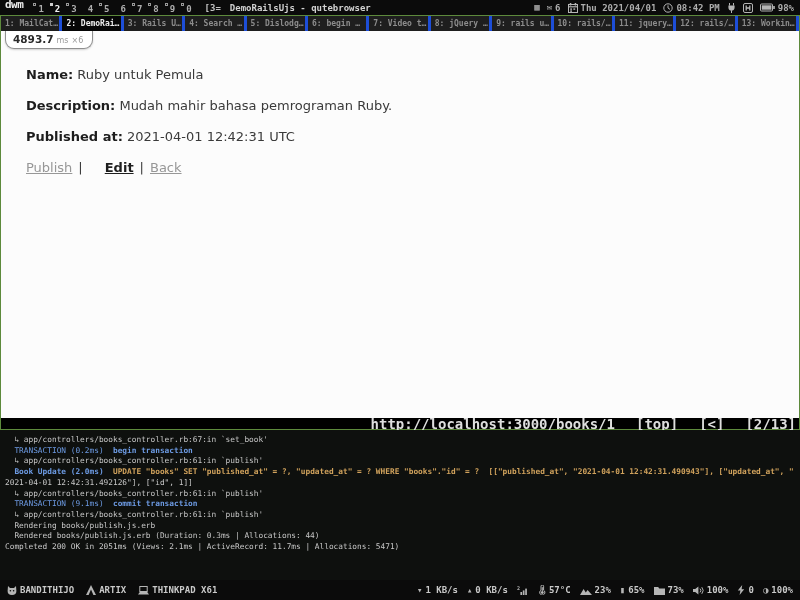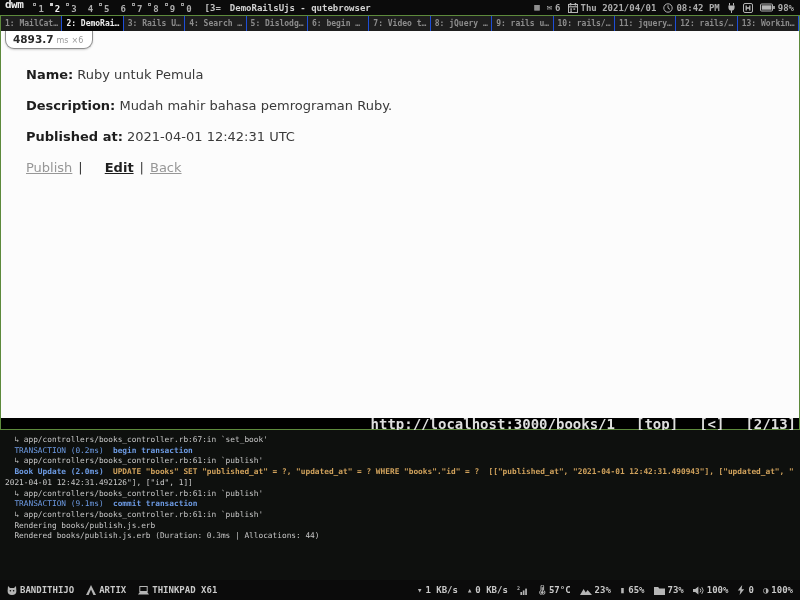--- a/index.html
+++ b/index.html
@@ -20,21 +20,21 @@
   .wtitle { color:#d2d2d2; white-space:nowrap; }
   .tstatus { margin-left:auto; display:flex; align-items:center; gap:7px; padding-right:6px; }
   .titem { display:flex; align-items:center; gap:3px; white-space:nowrap; }
   .micon { display:inline-flex; align-items:center; justify-content:center; color:#b5b5b5; line-height:1; }
 
   
   .bwin { position:absolute; top:15px; left:0; width:800px; height:415px;
           border:1px solid #5d8a3c; background:#fcfcfc; }
   .tabbar { height:15px; background:#1e1e1e; display:flex; font-size:8px; font-weight:700; color:#8d8d8d; }
   .tab { flex:1 1 0; min-width:0; display:flex; align-items:center; padding:0 4px;
-         border-right:1px solid #1d4ed8; white-space:nowrap; overflow:hidden; cursor:pointer; }
+         border-right:3px solid #1d4ed8; white-space:nowrap; overflow:hidden; cursor:pointer; }
   .tab.active { background:#060606; color:#ededed; }
 
   .page { position:relative; height:387px; background:#fcfcfc;
           font-family:"DejaVu Sans","Liberation Sans",sans-serif; }
   .profiler { position:absolute; top:0; left:4px; background:#fff; border:1px solid #8f8f8f; border-top:0;
               border-radius:0 0 9px 9px; padding:2px 9px 3px 7px; display:flex; align-items:baseline; gap:3px;
               box-shadow:0 1px 2px rgba(0,0,0,.18); cursor:pointer; }
   .profiler .val { font-weight:700; font-size:10.5px; color:#2b2b2b; }
   .profiler .unit, .profiler .cnt { font-size:8px; color:#9a9a9a; }
 
@@ -199,20 +199,21 @@
       <div class="tline"><span class="c-fg">  ↳ app/controllers/books_controller.rb:67:in `set_book'</span></div>
       <div class="tline"><span class="c-fg">  </span><span class="c-blue">TRANSACTION (0.2ms)</span><span class="c-fg">  </span><span class="c-blueb">begin transaction</span></div>
       <div class="tline"><span class="c-fg">  ↳ app/controllers/books_controller.rb:61:in `publish'</span></div>
       <div class="tline"><span class="c-fg">  </span><span class="c-blueb">Book Update (2.0ms)</span><span class="c-fg">  </span><span class="c-yellow">UPDATE "books" SET "published_at" = ?, "updated_at" = ? WHERE "books"."id" = ?  [["published_at", "2021-04-01 12:42:31.490943"], ["updated_at", "</span></div>
       <div class="tline"><span class="c-fg">2021-04-01 12:42:31.492126"], ["id", 1]]</span></div>
       <div class="tline"><span class="c-fg">  ↳ app/controllers/books_controller.rb:61:in `publish'</span></div>
       <div class="tline"><span class="c-fg">  </span><span class="c-blue">TRANSACTION (9.1ms)</span><span class="c-fg">  </span><span class="c-blueb">commit transaction</span></div>
       <div class="tline"><span class="c-fg">  ↳ app/controllers/books_controller.rb:61:in `publish'</span></div>
       <div class="tline"><span class="c-fg">  Rendering books/publish.js.erb</span></div>
       <div class="tline"><span class="c-fg">  Rendered books/publish.js.erb (Duration: 0.3ms | Allocations: 44)</span></div>
+      <div class="tline"><span class="c-fg">Completed 200 OK in 2051ms (Views: 2.1ms | ActiveRecord: 11.7ms | Allocations: 5471)</span></div>
     </div>
 
   <div class="bottombar">
     <div class="bleft" id="bar-left">
         <span class="bmod">
           <span class="micon">
             <svg width="10" height="9" viewBox="0 0 10 9">
               <path d="M1 0L3 2h4l2-2 .4 5Q9.4 9 5 9 .6 9 .6 5z" fill="#b5b5b5"></path>
               <circle cx="3.4" cy="4.8" r="0.8" fill="#0b0b0b"></circle>
               <circle cx="6.6" cy="4.8" r="0.8" fill="#0b0b0b"></circle>

